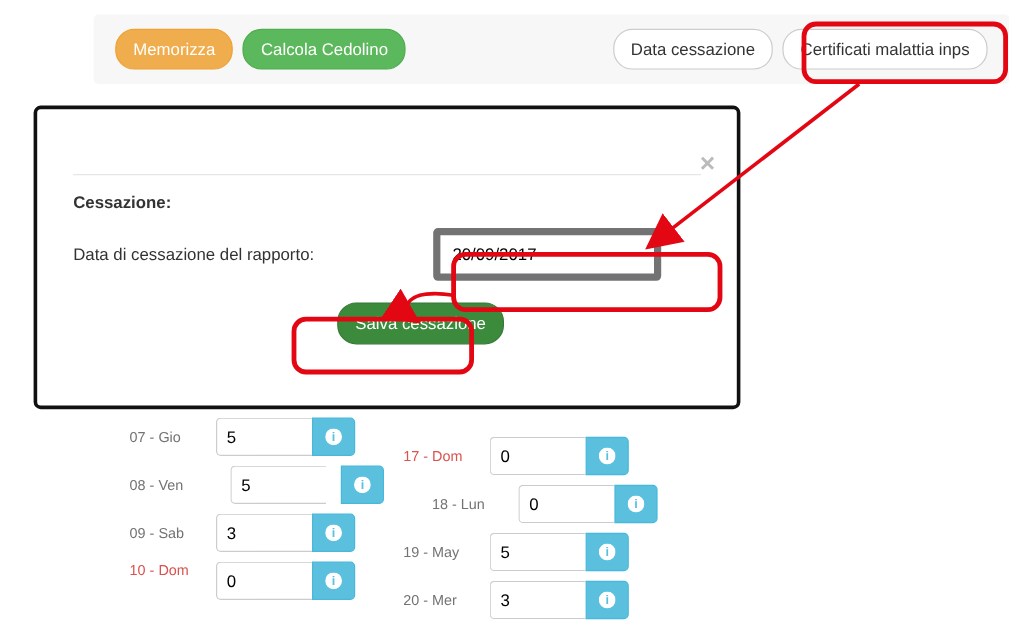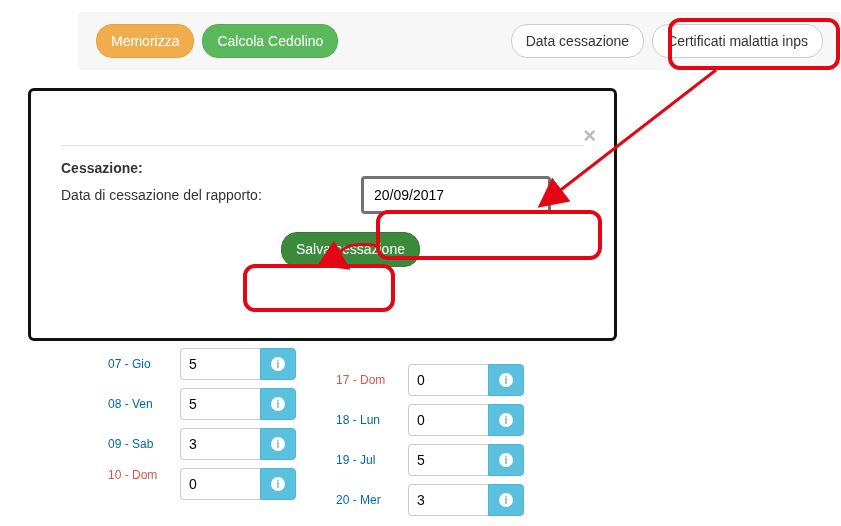--- a/index.html
+++ b/index.html
@@ -62,50 +62,51 @@
     cursor: pointer;
   }
   .modal hr {
     border: none;
     border-top: 1px solid #e5e5e5;
     margin: 30px 0 14px 0;
   }
   .modal h4 {
     font-size: 14px;
     font-weight: bold;
+    margin-bottom: 14px;
   }
   .form-row {
     display: flex;
     align-items: center;
     margin-bottom: 18px;
   }
   .form-row label {
     width: 300px;
     font-size: 14px;
   }
   .date-input {
     width: 190px;
     padding: 8px 10px;
-    border: 3px solid #737373;
+    border: 6px solid #737373;
     border-radius: 4px;
     font-size: 14px;
   }
   .save-wrap { text-align: left; margin-left: 220px; }
 
   
   .cal {
     position: absolute;
     left: 108px;
     top: 344px;
   }
   .cal-row { display:flex; align-items:center; height:40px; }
   .cal-day {
     width: 72px;
     font-size: 12px;
-    color: #0369a1;
+    color: #737373;
   }
   .cal-day.red { color: #d9534f; }
   .cal-input {
     width: 80px;
     height: 32px;
     border:1px solid #ccc;
     border-right:none;
     border-radius:4px 0 0 4px;
     padding:0 8px;
     font-size:14px;
@@ -180,21 +181,21 @@
         <input class="cal-input" value="0" style="">
         <div class="info-btn">
           <svg viewBox="0 0 16 16">
             <circle cx="8" cy="8" r="8" fill="#fff"></circle>
             <text x="8" y="12" text-anchor="middle" font-size="12" font-weight="bold" fill="#5bc0de">i</text>
           </svg>
         </div>
       </div>
     </div>
     <div class="cal-row">
-      <div style="display: flex; align-items: center;">
+      <div style="display: flex; align-items: center; gap: 12px;">
         <div class="cal-day">08 - Ven</div>
         <input class="cal-input" value="5" style="">
         <div class="info-btn">
           <svg viewBox="0 0 16 16">
             <circle cx="8" cy="8" r="8" fill="#fff"></circle>
             <text x="8" y="12" text-anchor="middle" font-size="12" font-weight="bold" fill="#5bc0de">i</text>
           </svg>
         </div>
       </div>
       <div class="cal-col2" style="display: flex; align-items: center;">
@@ -213,21 +214,21 @@
         <div class="cal-day">09 - Sab</div>
         <input class="cal-input" value="3" style="">
         <div class="info-btn">
           <svg viewBox="0 0 16 16">
             <circle cx="8" cy="8" r="8" fill="#fff"></circle>
             <text x="8" y="12" text-anchor="middle" font-size="12" font-weight="bold" fill="#5bc0de">i</text>
           </svg>
         </div>
       </div>
       <div class="cal-col2" style="display: flex; align-items: center;">
-        <div class="cal-day">19 - Jul</div>
+        <div class="cal-day">19 - May</div>
         <input class="cal-input" value="5" style="">
         <div class="info-btn">
           <svg viewBox="0 0 16 16">
             <circle cx="8" cy="8" r="8" fill="#fff"></circle>
             <text x="8" y="12" text-anchor="middle" font-size="12" font-weight="bold" fill="#5bc0de">i</text>
           </svg>
         </div>
       </div>
     </div>
     <div class="cal-row">

